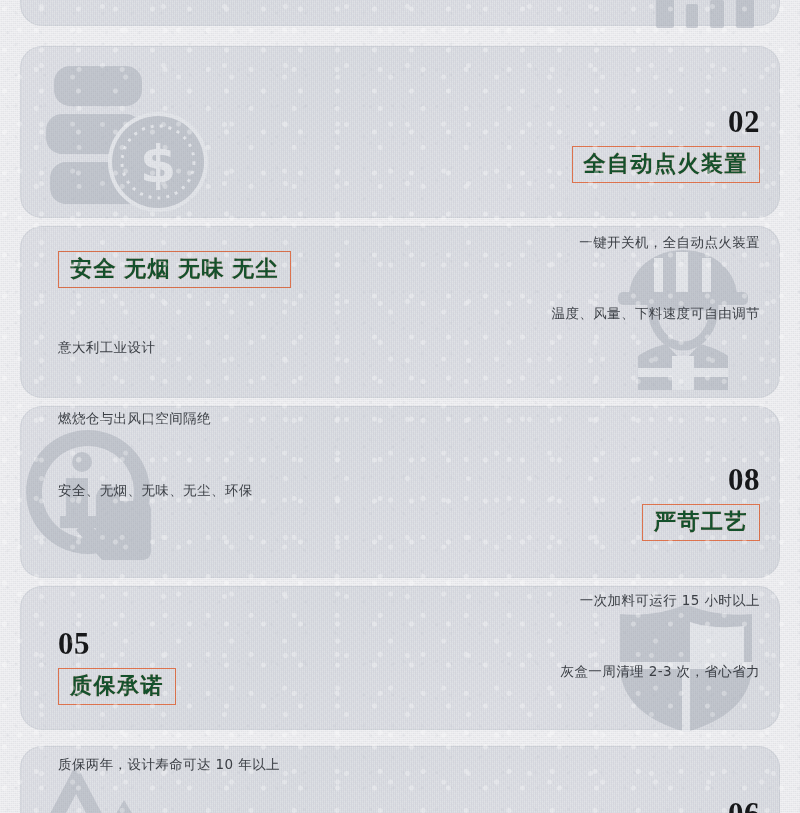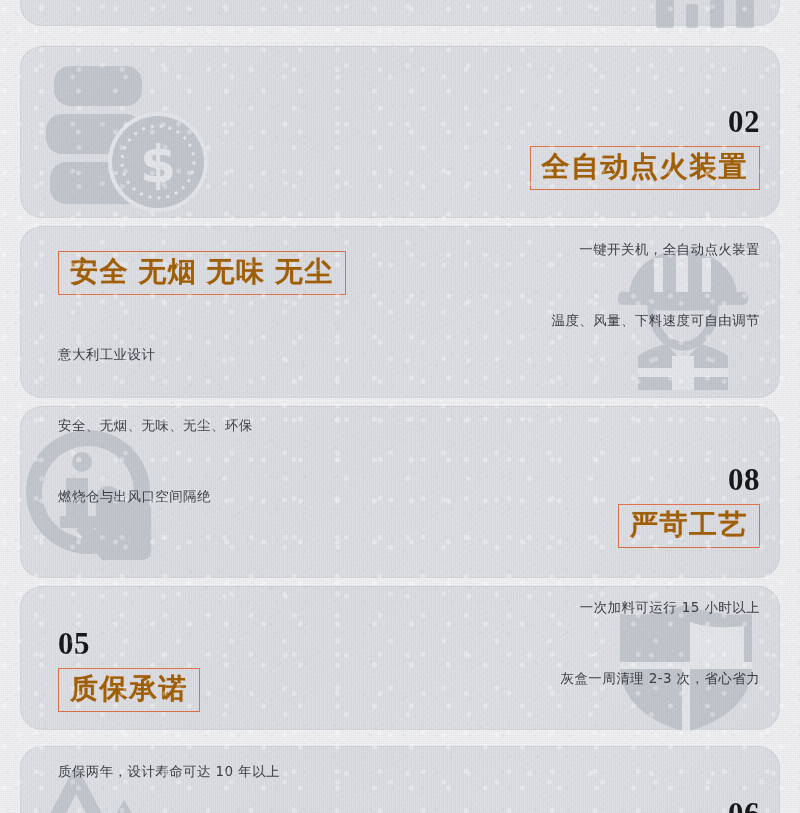--- a/index.html
+++ b/index.html
@@ -60,24 +60,24 @@
     letter-spacing:.5px;line-height:1;margin-top:40px;
   }
   .redbox{
     display:inline-block;
     border:1.5px solid #e0744e;
     padding:5px 11px 6px;
     margin-top:9px;
     background:transparent;
   }
   .redbox span{
-    font-family:Liberation Sans, sans-serif;
+    font-family:Liberation Serif, serif;
     font-weight:700;
-    font-size:28px;
-    color:#a16207;
+    font-size:22px;
+    color:#14532d;
     letter-spacing:1.5px;
     line-height:1.1;
     white-space:nowrap;
     text-shadow:0 0 1px rgba(232,65,26,.35);
   }
   .desc{margin-top:11px;}
   .desc div{
     font-family:"DejaVu Sans","Liberation Sans",sans-serif;
     font-size:13.5px;color:#3b3f45;line-height:1.72;
     letter-spacing:.4px;white-space:nowrap;margin-top:48px;
@@ -162,22 +162,22 @@
         <rect x="40" y="124" width="90" height="9" fill="#eceef1"></rect>
       </g>
     </svg>
   </div>
   <div class="txt left" style="top:242px;width:480px;">
     <div class="redbox">
       <span>安全  无烟  无味  无尘</span>
     </div>
     <div class="desc">
       <div>意大利工业设计</div>
+      <div>燃烧仓与出风口空间隔绝</div>
       <div>安全、无烟、无味、无尘、环保</div>
-      <div>燃烧仓与出风口空间隔绝</div>
     </div>
   </div>
 
   <div class="card" id="card4">
     <div class="inner-tex"></div>
   </div>
   <div class="icon" style="left:16px;top:424px;">
     <svg width="160" height="146" viewBox="0 0 160 146">
       <g fill="#b5bac3">
         <path d="M72 6a62 62 0 1 0 0 124 62 62 0 0 0 0-124zm0 16a46 46 0 1 1 0 92 46 46 0 0 1 0-92z"></path>

